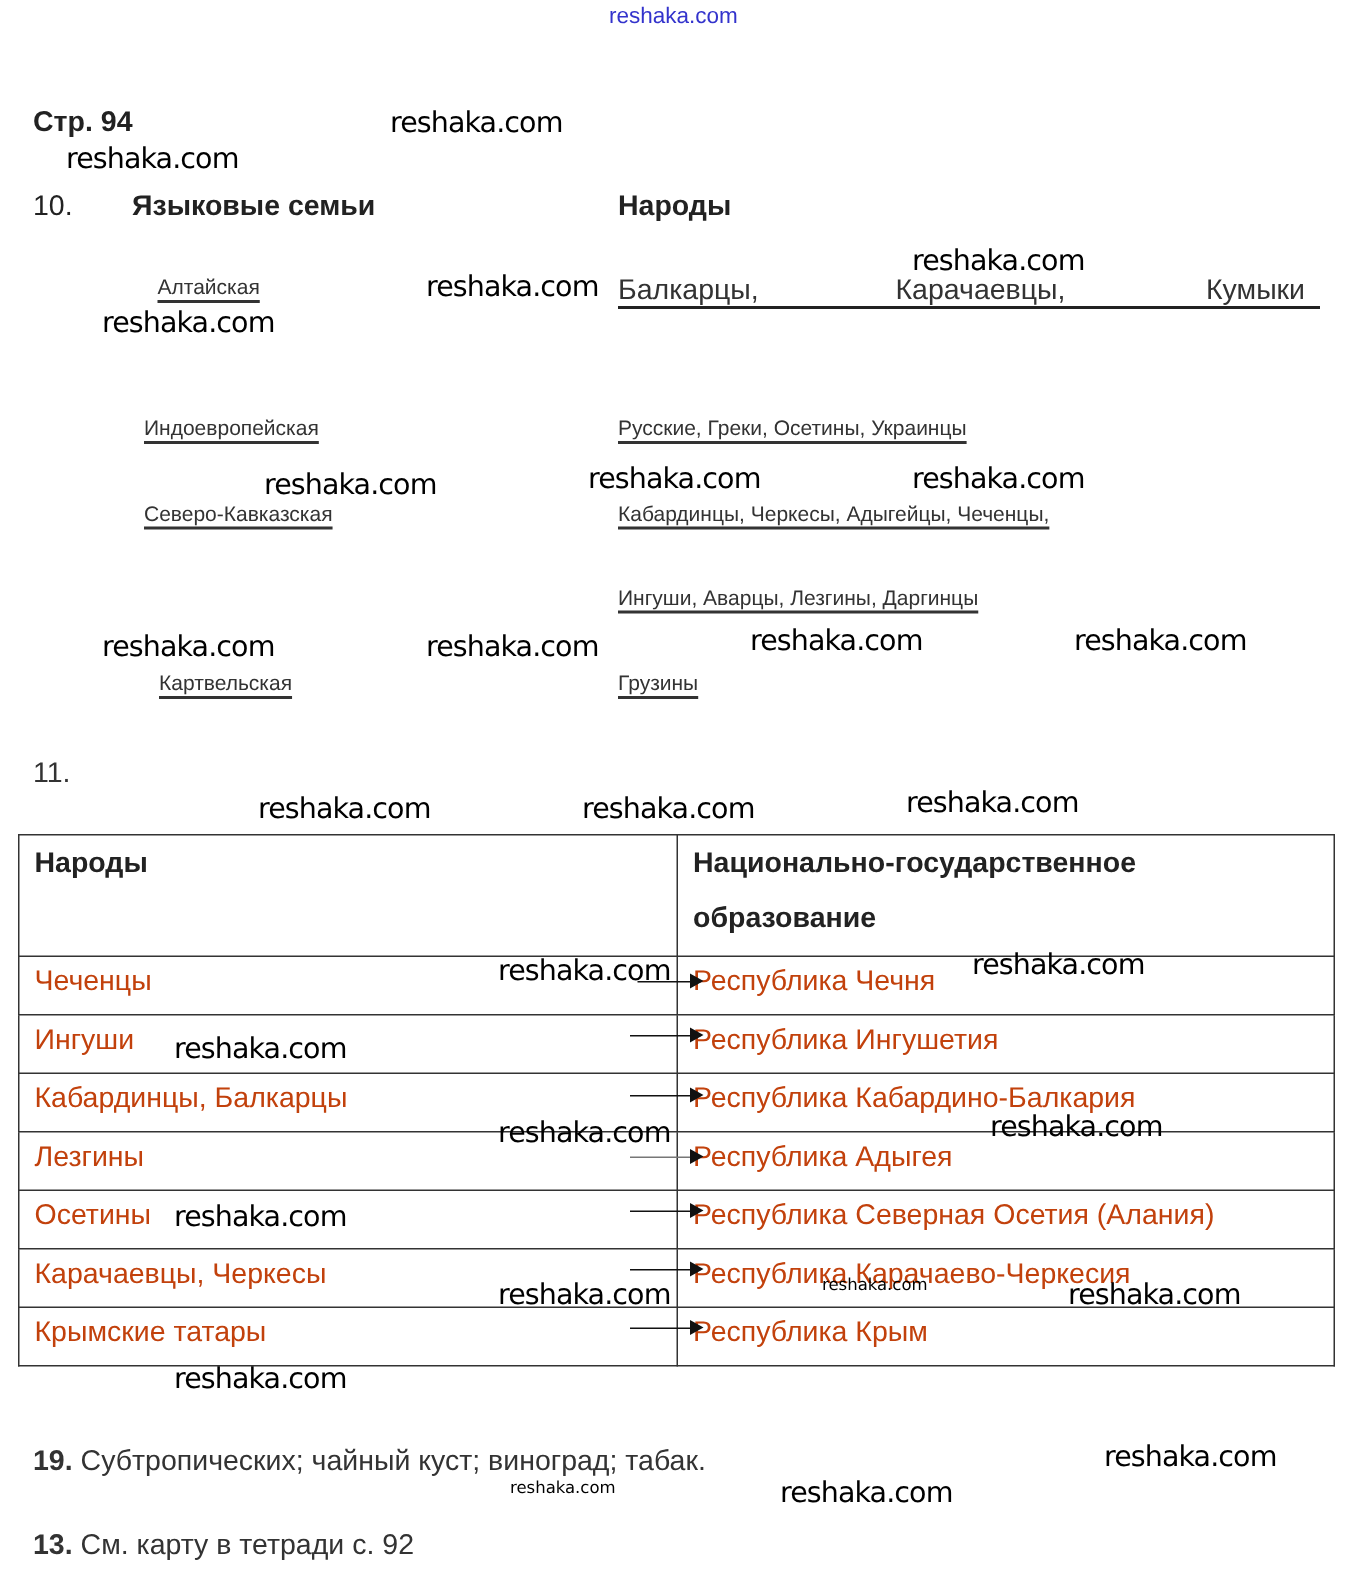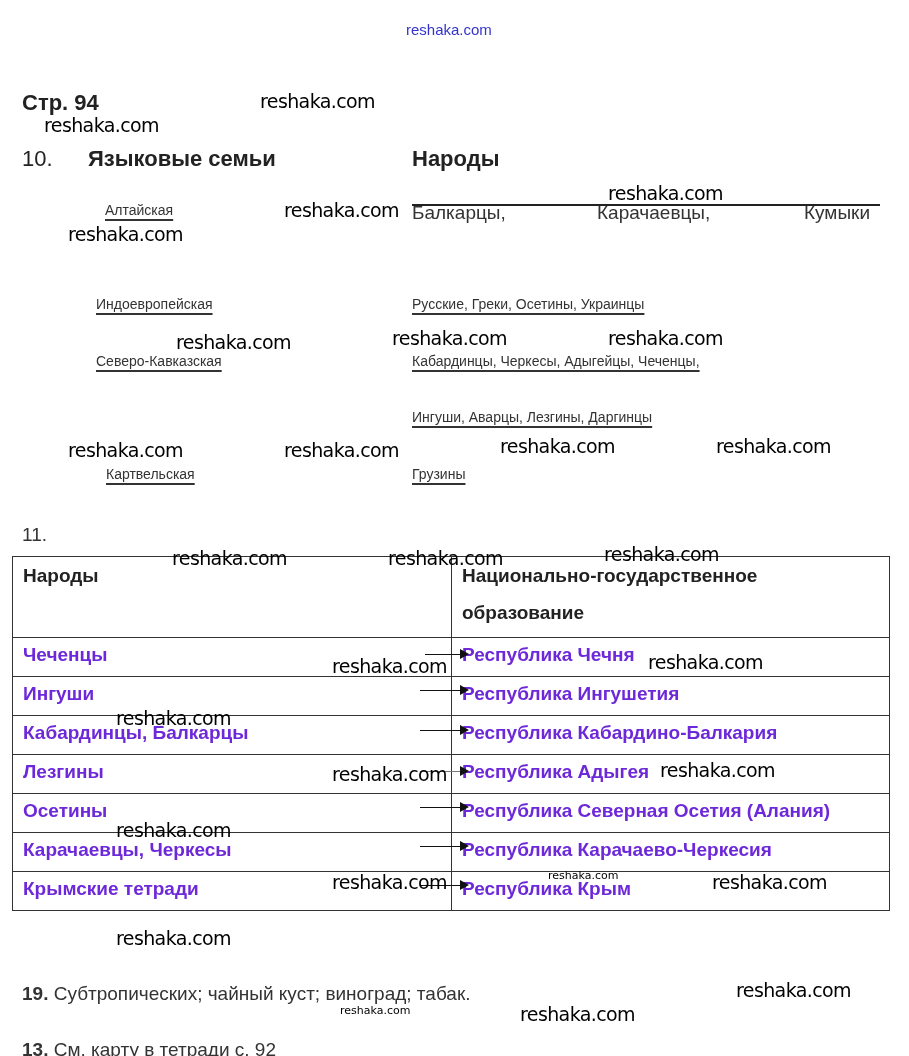--- a/index.html
+++ b/index.html
@@ -1,26 +1,26 @@
 <!DOCTYPE html>
 <html><head>
 <meta charset="utf-8">
 <style>
   html, body { margin: 0; padding: 0; background: #ffffff; }
   body { width: 909px; height: 1056px; position: relative; overflow: hidden;
          font-family: "Liberation Sans", sans-serif; color: #222; }
-  .abs { position: absolute; white-space: nowrap; margin-top: 19px; }
+  .abs { position: absolute; white-space: nowrap; }
   .toplink { font-size: 15px; color: #3333cc; }
   .wm { font-family: "DejaVu Sans", sans-serif; font-size: 19px; color: #000; letter-spacing: -0.6px; font-weight: 500; }
   .wm-small { font-family: "DejaVu Sans", sans-serif; font-size: 11px; color: #000; }
-  .bold { font-weight: bold; font-size: 22px; color: #222; }
+  .bold { font-weight: bold; font-size: 19px; color: #222; }
   .ul { font-size: 14px; color: #333; text-decoration: underline; text-underline-offset: 4px; text-decoration-thickness: 2px; }
   .line { position: absolute; height: 2px; background: #222; }
   table.t { position: absolute; left: 12px; top: 556px; width: 878px; border-collapse: collapse; }
-  table.t td { border: 1px solid #333; font-size: 19px; color: #6d28d9; padding: 6px 10px; vertical-align: top; height: 26px; font-weight: bold; }
+  table.t td { border: 1px solid #333; font-size: 19px; color: #c2410c; padding: 6px 10px; vertical-align: top; height: 26px; }
   table.t td.c1 { width: 418px; }
   table.t tr.head td { font-weight: bold; color: #222; line-height: 37px; height: 64px; padding-top: 0; }
   .arrow { position: absolute; height: 1px; background: #111; }
   .arrow::after { content: ""; position: absolute; right: -2px; top: -5px;
     border-left: 9px solid #111; border-top: 5px solid transparent; border-bottom: 5px solid transparent; }
   .txt { font-size: 19px; color: #333; }
 </style>
 </head>
 <body>
 
@@ -74,21 +74,21 @@
   </tr>
   <tr>
     <td class="c1">Осетины</td>
     <td>Республика Северная Осетия (Алания)</td>
   </tr>
   <tr>
     <td class="c1">Карачаевцы, Черкесы</td>
     <td>Республика Карачаево-Черкесия</td>
   </tr>
   <tr>
-    <td class="c1">Крымские тетради</td>
+    <td class="c1">Крымские татары</td>
     <td>Республика Крым</td>
   </tr>
 </tbody>
   </table>
 
 <div class="arrow" style="left:425px; top:654px; width:42px;"></div>
 <div class="arrow" style="left:420px; top:690px; width:47px;"></div>
 <div class="arrow" style="left:420px; top:730px; width:47px;"></div>
 <div class="arrow" style="left:420px; top:771px; width:47px; background:#777;"></div>
 <div class="arrow" style="left:420px; top:807px; width:47px;"></div>

